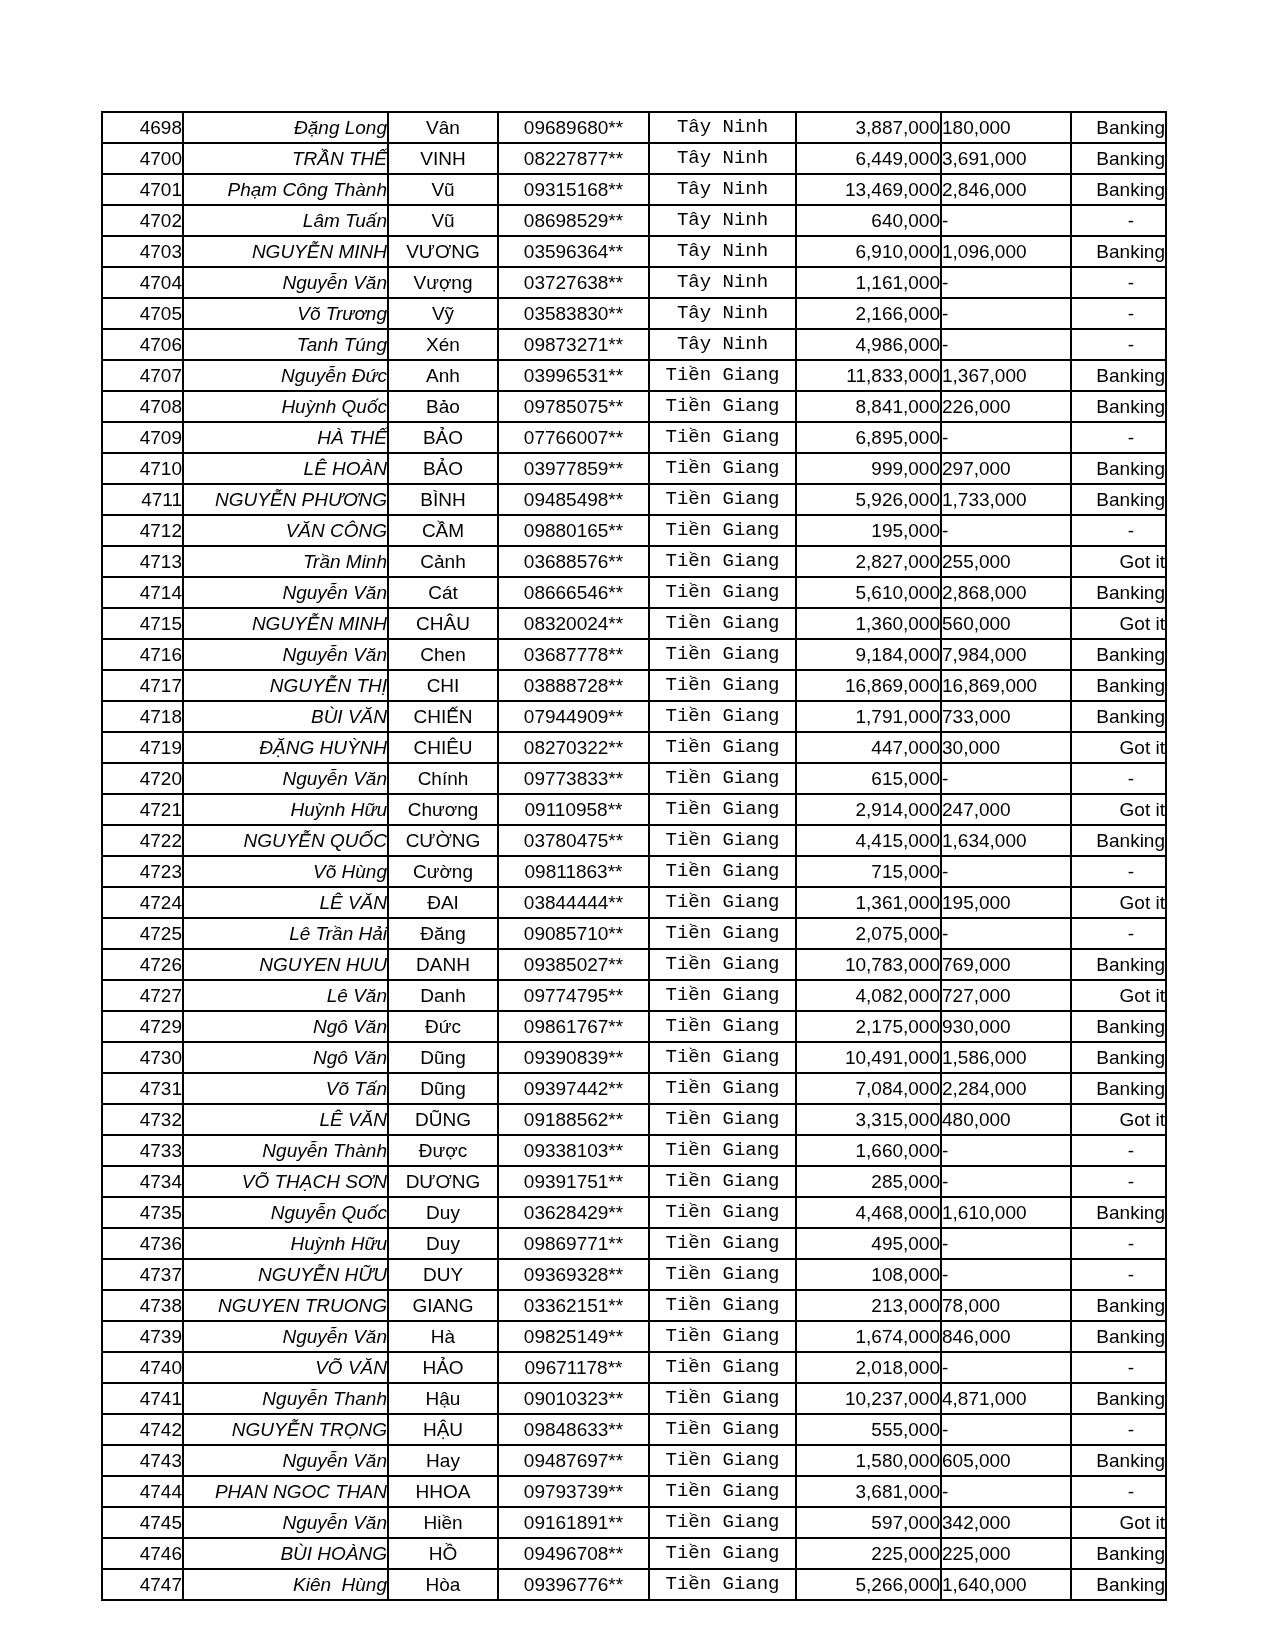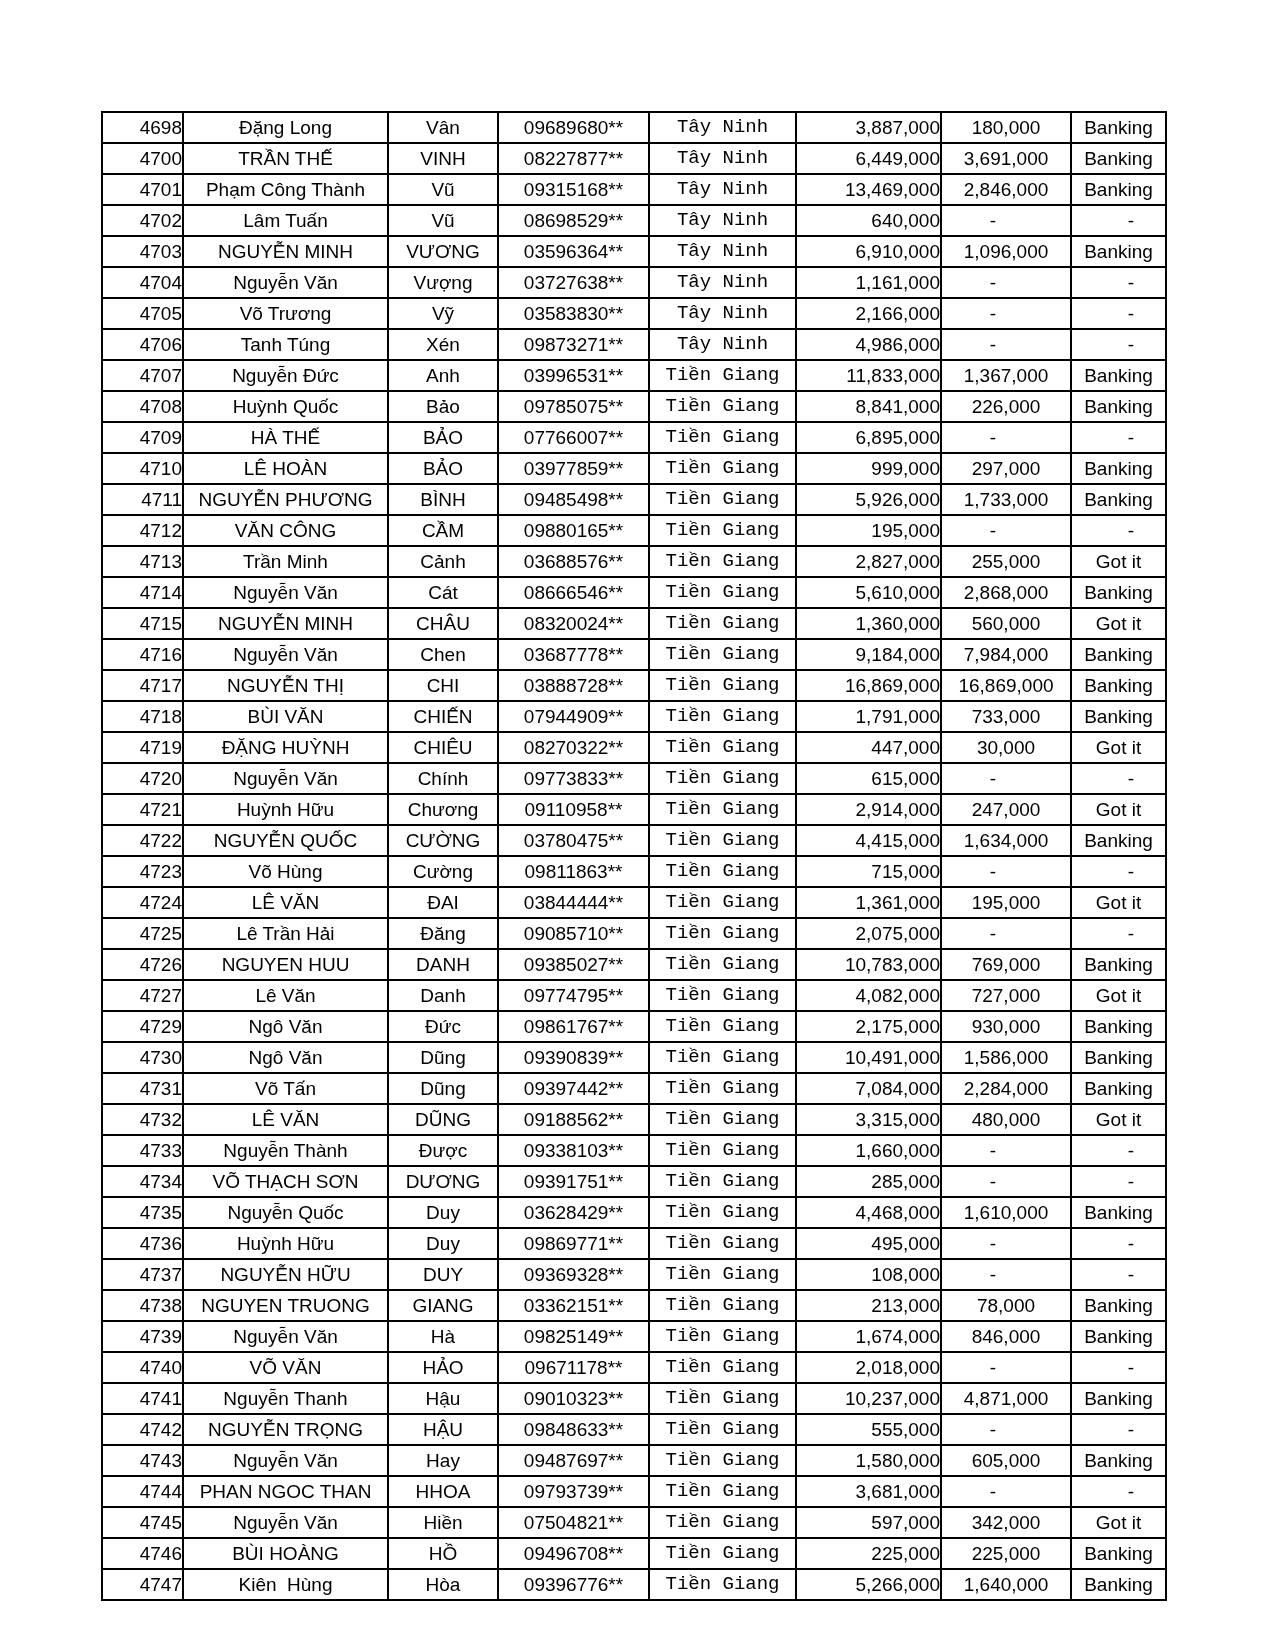--- a/index.html
+++ b/index.html
@@ -29,28 +29,28 @@
     padding: 0;
     font-size: 19px;
     line-height: 1;
     color: #000000;
     white-space: pre;
     overflow: hidden;
     vertical-align: middle;
   }
   
   td.c0 { text-align: right;  padding-right: 4px; }
-  td.c1 { text-align: center; }
+  td.c1 { text-align: right; font-style: italic; }
   td.c2 { text-align: center; }
   td.c3 { text-align: center; }
   td.c4 { text-align: center; font-family: Liberation Mono, monospace; }
   td.c5 { text-align: right;  padding-right: 9px; }
-  td.c6 { text-align: center;  padding-right: 9px; margin-top: 28px; }
+  td.c6 { text-align: left;  padding-right: 9px; margin-top: 28px; }
   td.c6.dash { padding-right: 26px; }
-  td.c7 { text-align: center; }
+  td.c7 { text-align: right; }
   td.c7.dash { text-align: right; padding-right: 31px; }
 </style>
 </head>
 <body>
 
 <div>
   <table class="records">
     <colgroup>
         <col style="width: 81px;">
         <col style="width: 205px;">
@@ -509,21 +509,21 @@
           <td class="c3">09793739**</td>
           <td class="c4">Tiền Giang</td>
           <td class="c5">3,681,000</td>
           <td class="c6 dash">-</td>
           <td class="c7 dash">-</td>
         </tr>
         <tr>
           <td class="c0">4745</td>
           <td class="c1">Nguyễn Văn</td>
           <td class="c2">Hiền</td>
-          <td class="c3">07504821**</td>
+          <td class="c3">09161891**</td>
           <td class="c4">Tiền Giang</td>
           <td class="c5">597,000</td>
           <td class="c6">342,000</td>
           <td class="c7">Got it</td>
         </tr>
         <tr>
           <td class="c0">4746</td>
           <td class="c1">BÙI HOÀNG</td>
           <td class="c2">HỒ</td>
           <td class="c3">09496708**</td>

